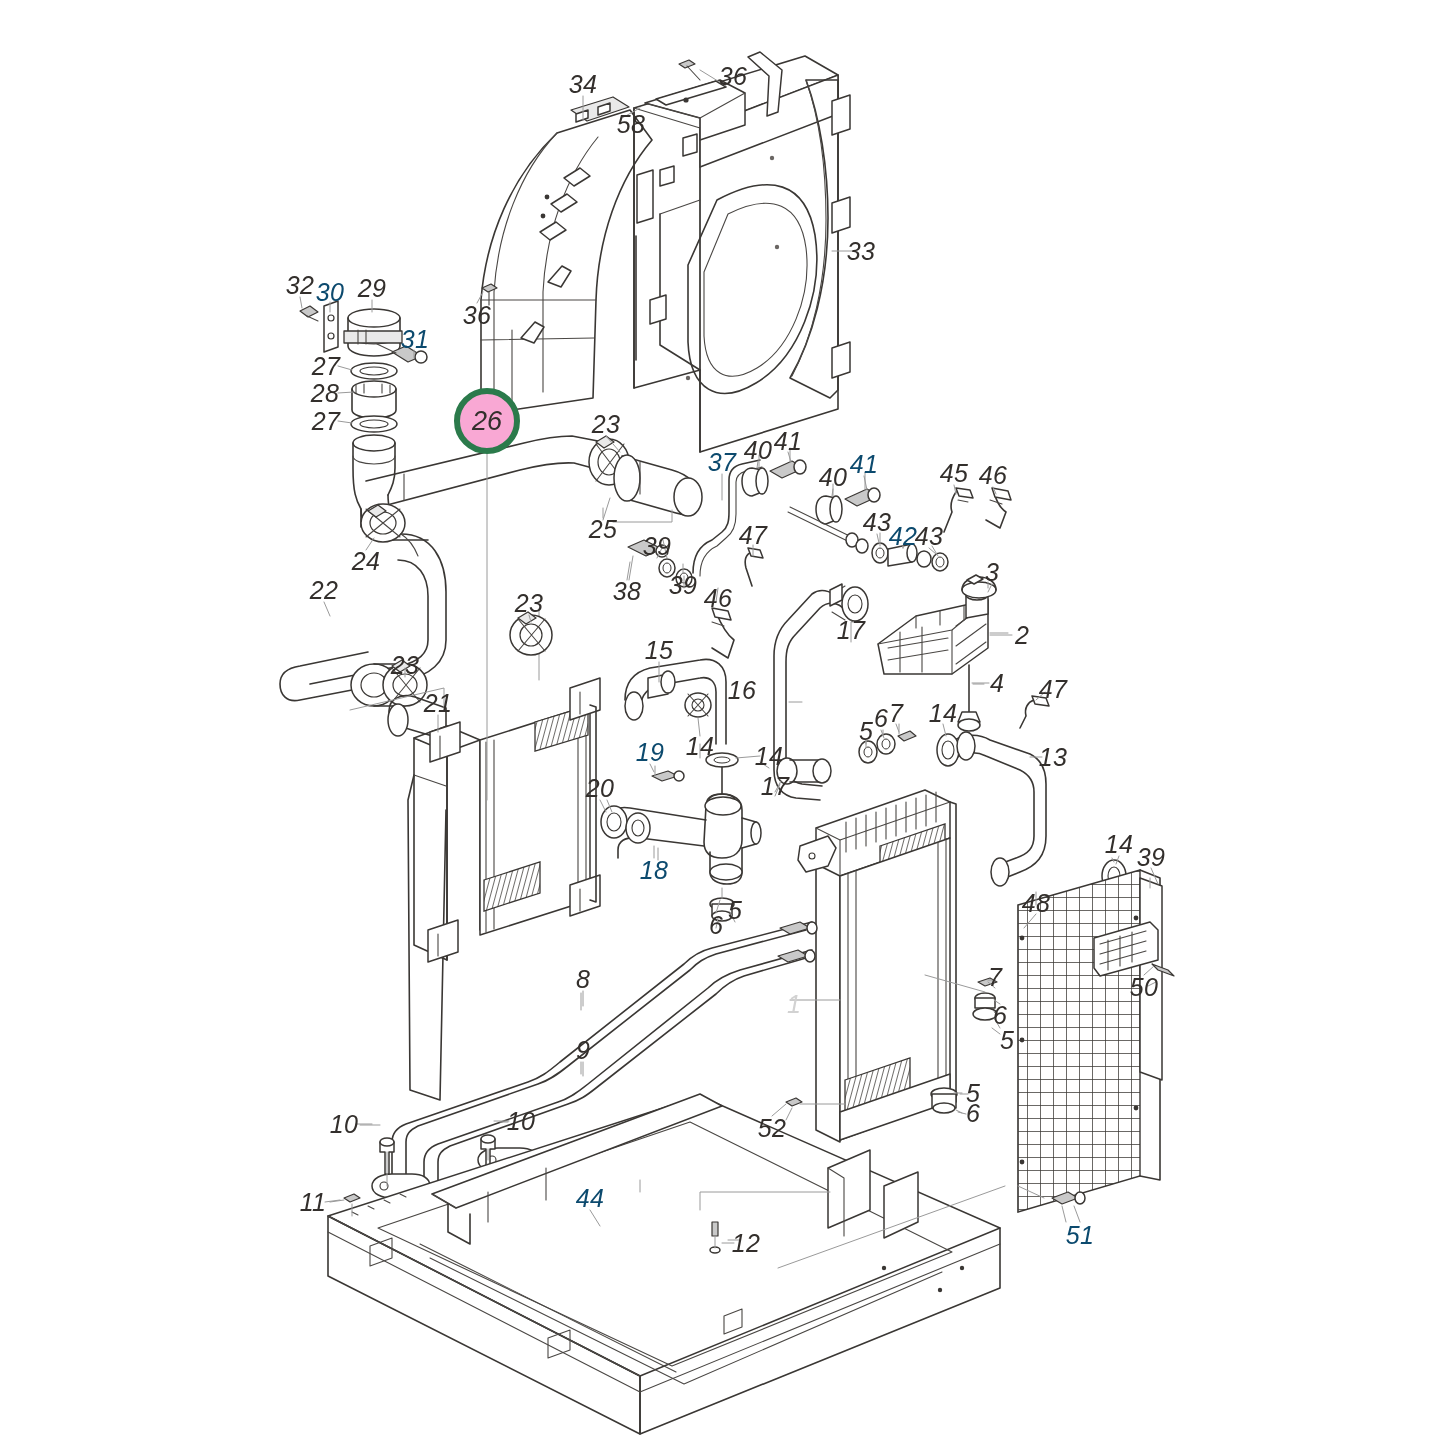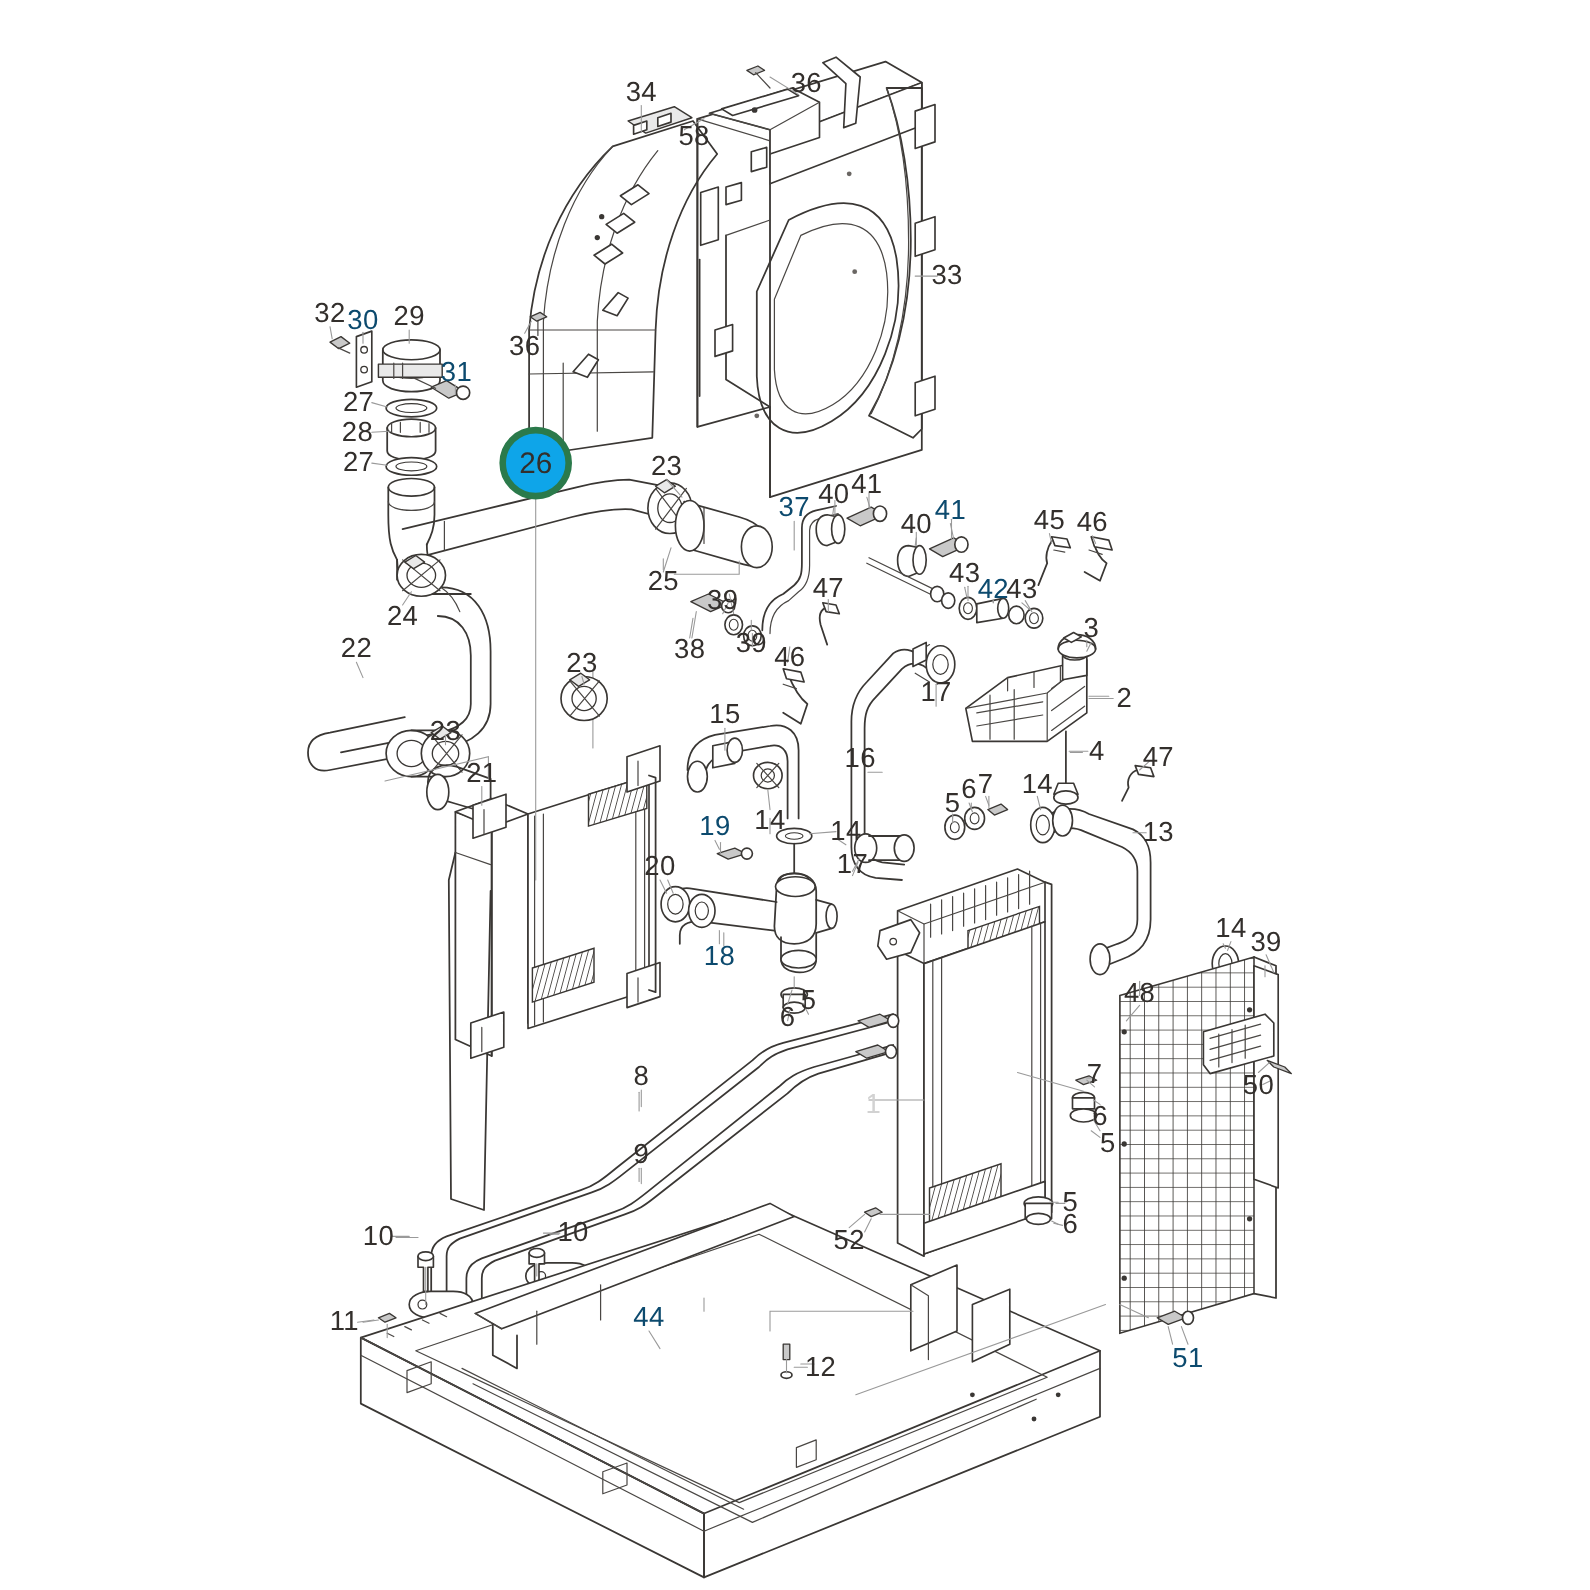--- a/index.html
+++ b/index.html
@@ -8,20 +8,21 @@
     padding: 0;
     background: #ffffff;
   }
   #diagram-root {
     position: relative;
     width: 1445px;
     height: 1445px;
     background: #ffffff;
     font-family: "Liberation Sans", sans-serif;
     overflow: hidden;
+    font-style: italic;
   }
   #art-layer {
     position: absolute;
     left: 0; top: 0;
     width: 1445px;
     height: 1445px;
   }
   #label-layer {
     position: absolute;
     left: 0; top: 0;
@@ -719,21 +720,21 @@
       <div class="callout dark" style="left: 753px; top: 535px;">47</div>
       <div class="callout dark" style="left: 718px; top: 598px;">46</div>
       <div class="callout dark" style="left: 627px; top: 591px;">38</div>
       <div class="callout dark" style="left: 657px; top: 546px;">39</div>
       <div class="callout dark" style="left: 683px; top: 585px;">39</div>
       <div class="callout dark" style="left: 851px; top: 630px;">17</div>
       <div class="callout dark" style="left: 992px; top: 572px;">3</div>
       <div class="callout dark" style="left: 1022px; top: 635px;">2</div>
       <div class="callout dark" style="left: 997px; top: 683px;">4</div>
       <div class="callout dark" style="left: 1053px; top: 689px;">47</div>
-      <div class="callout dark" style="left: 782px; top: 690px; text-align: right;">16</div>
+      <div class="callout dark" style="left: 742px; top: 690px; text-align: right;">16</div>
       <div class="callout dark" style="left: 659px; top: 650px;">15</div>
       <div class="callout dark" style="left: 324px; top: 590px;">22</div>
       <div class="callout dark" style="left: 529px; top: 603px;">23</div>
       <div class="callout dark" style="left: 405px; top: 665px;">23</div>
       <div class="callout dark" style="left: 438px; top: 703px;">21</div>
       <div class="callout light" style="left: 650px; top: 752px;">19</div>
       <div class="callout dark" style="left: 600px; top: 788px;">20</div>
       <div class="callout light" style="left: 654px; top: 870px;">18</div>
       <div class="callout dark" style="left: 700px; top: 746px;">14</div>
       <div class="callout dark" style="left: 769px; top: 756px;">14</div>
@@ -759,17 +760,17 @@
       <div class="callout light" style="left: 1080px; top: 1235px;">51</div>
       <div class="callout dark" style="left: 583px; top: 979px;">8</div>
       <div class="callout dark" style="left: 583px; top: 1050px;">9</div>
       <div class="callout dark" style="left: 344px; top: 1124px;">10</div>
       <div class="callout dark" style="left: 521px; top: 1121px;">10</div>
       <div class="callout dark" style="left: 313px; top: 1202px;">11</div>
       <div class="callout light" style="left: 590px; top: 1198px; text-align: center;">44</div>
       <div class="callout dark" style="left: 746px; top: 1243px;">12</div>
     </div>
 
-  <div class="highlight-callout" id="hl-26" style="left: 487px; top: 421px; width: 66px; height: 66px; background: #0ea5e9; border: 6px solid rgb(43, 122, 75);">
+  <div class="highlight-callout" id="hl-26" style="left: 487px; top: 421px; width: 66px; height: 66px; background: #f9a8d4; border: 6px solid rgb(43, 122, 75);">
     <span class="hl-text">26</span>
   </div>
 
 </div>
 
 </body></html>

